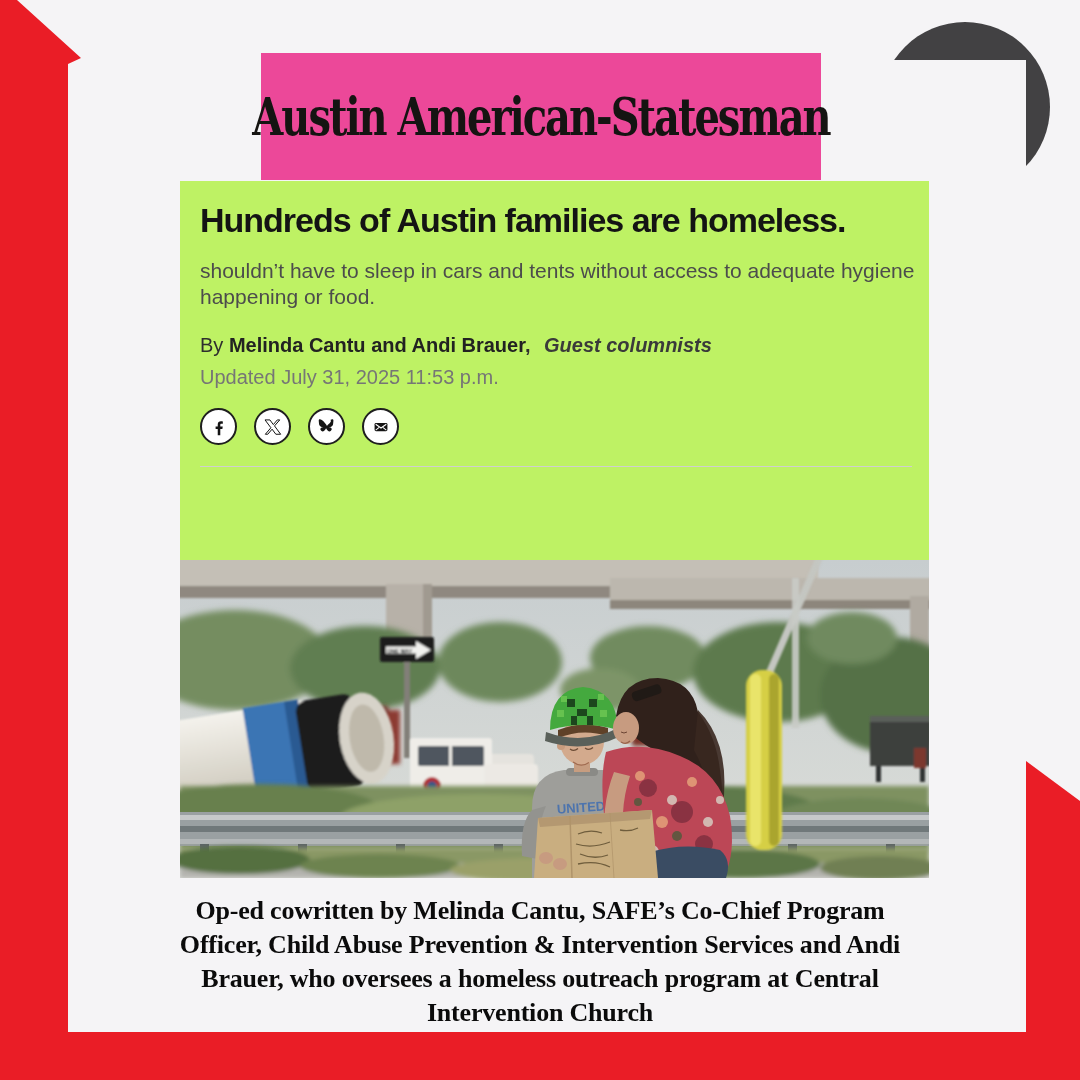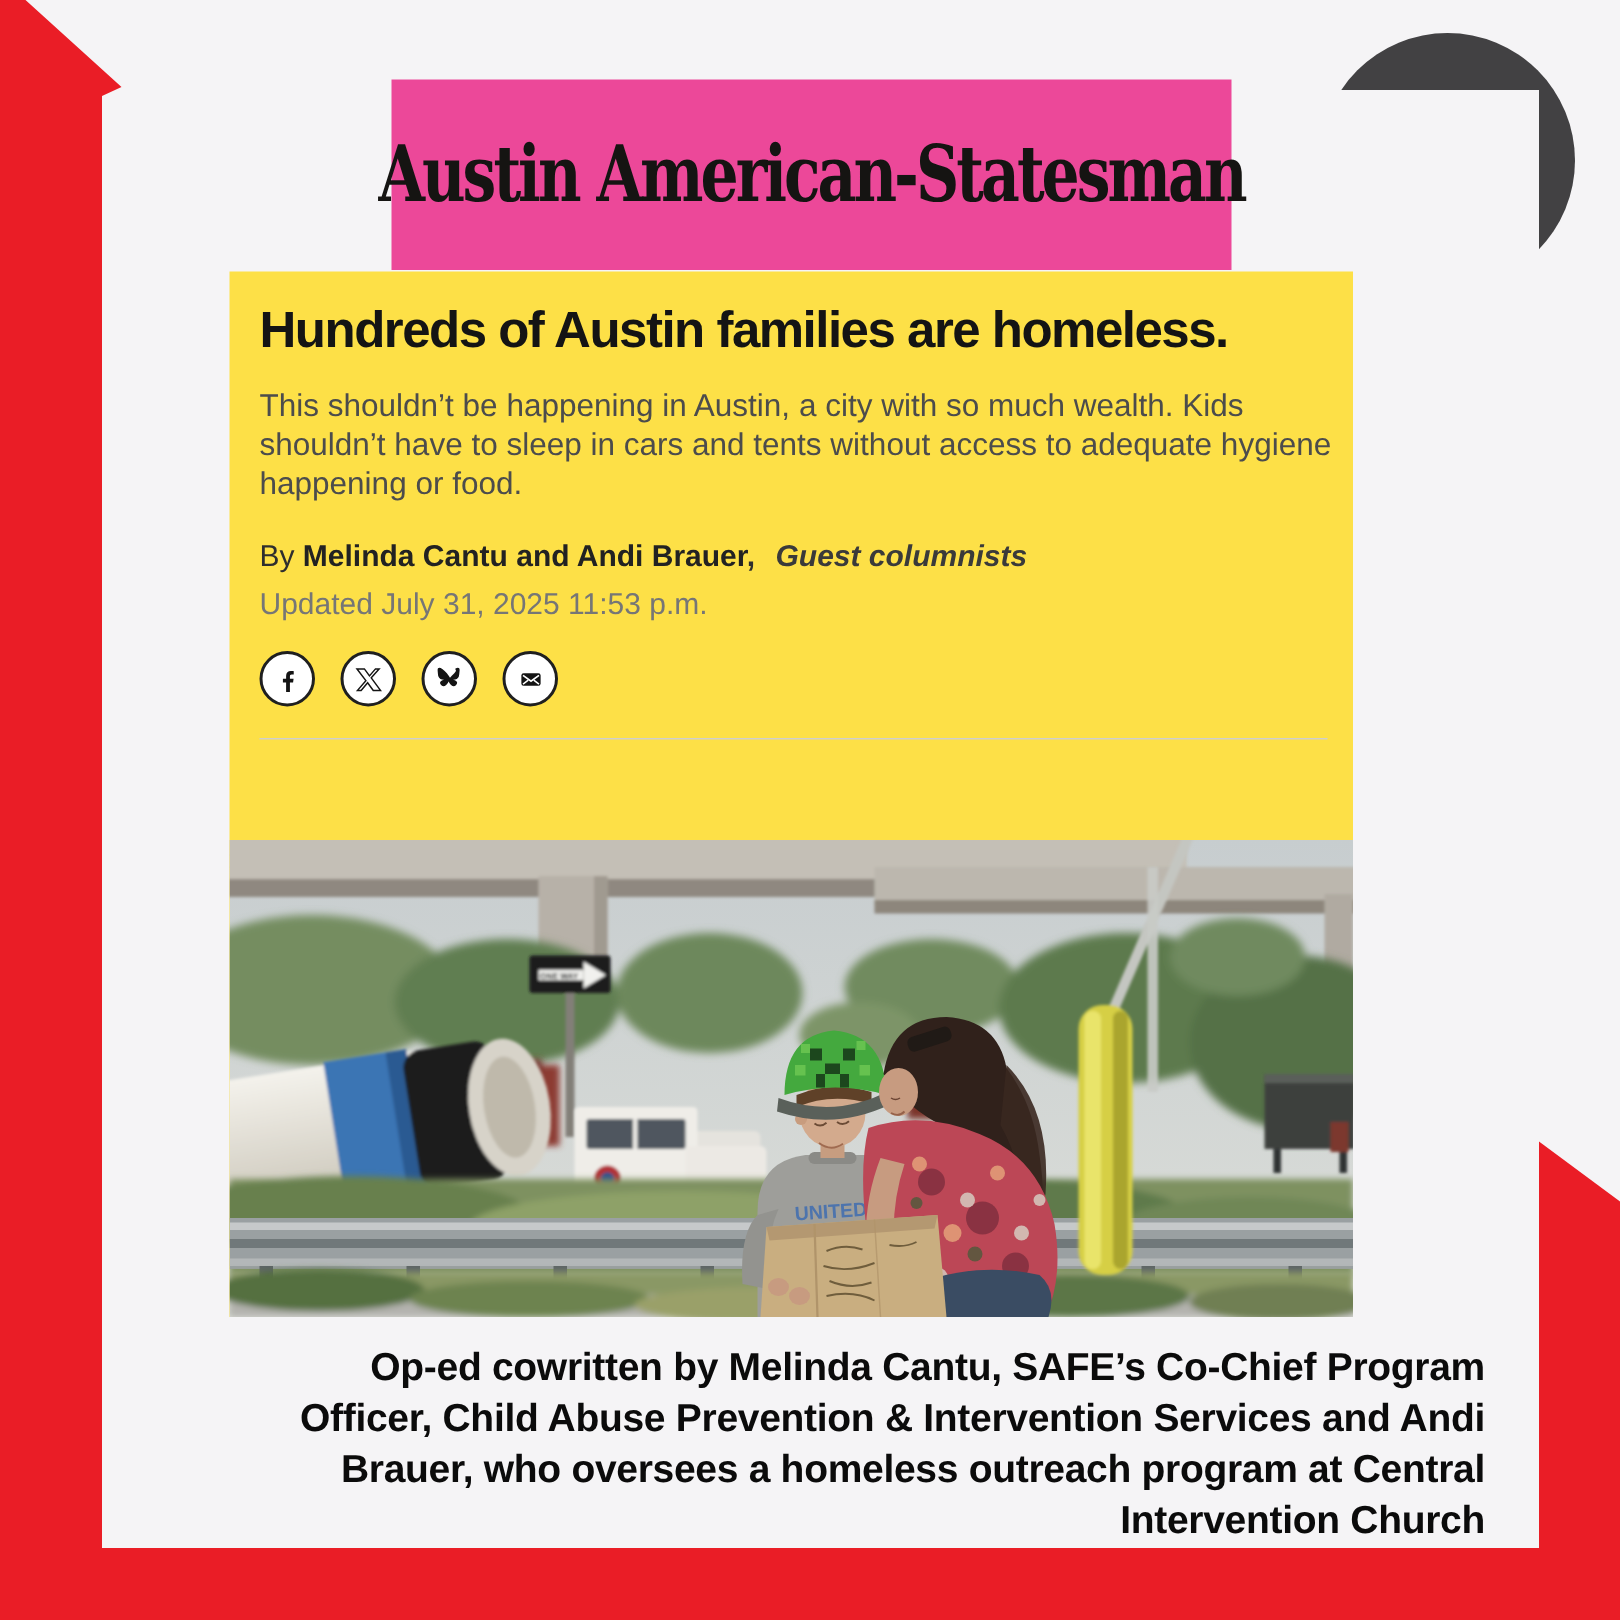--- a/index.html
+++ b/index.html
@@ -12,22 +12,22 @@
   .masthead{
     position:absolute;left:261px;top:53px;width:560px;height:127px;
     background:#ec4899;display:flex;align-items:center;justify-content:center;z-index:1;
   }
   .masthead-text{
     font-family:"DejaVu Serif","Liberation Serif",serif;
     font-weight:700;font-size:40px;letter-spacing:-2px;color:#151412;
     transform:scaleY(1.30);white-space:nowrap;
   }
   .card{
-    position:absolute;left:153px;top:181px;width:749px;height:697px;
-    background:#fde047;z-index:1;
+    position:absolute;left:180px;top:181px;width:749px;height:697px;
+    background:#bef264;z-index:1;
   }
   .card-inner{padding:18px 16px 0 20px;}
   .headline{font-size:34px;line-height:43px;font-weight:700;letter-spacing:-1px;color:#141414;}
   .headline span{display:block;white-space:nowrap;}
   .standfirst{margin-top:16px;font-size:21px;line-height:26px;color:#4C4C4C;}
   .standfirst span{display:block;white-space:nowrap;}
   .byline{margin-top:24px;font-size:20px;color:#2E2E2E;}
   .byline .authors{font-weight:700;color:#222;text-align:center;}
   .byline .sep{font-weight:700;margin-right:8px;}
   .byline .role{font-style:italic;color:#3A3A3A;font-weight:bold;}
@@ -35,22 +35,22 @@
   .share-row{margin-top:19px;display:flex;gap:17px;}
   .share-btn{
     width:37px;height:37px;border:2px solid #1F1F1F;border-radius:50%;
     background:#fff;display:flex;align-items:center;justify-content:center;
     box-sizing:border-box;padding:0;cursor:pointer;
   }
   .divider{margin-top:21px;height:1px;background:#CFCFCF;width:712px;}
   .photo{position:absolute;left:0;bottom:0;width:749px;height:318px;overflow:hidden;}
   .caption{
     position:absolute;left:90px;top:894px;width:900px;z-index:1;
-    text-align:right;font-weight:700;font-size:26px;line-height:34px;
-    color:#0B0B0B;letter-spacing:-0.2px;
+    text-align:center;font-weight:700;font-size:26px;line-height:34px;
+    color:#0B0B0B;letter-spacing:-0.2px;font-family:Liberation Serif, serif;
   }
   .caption span{display:block;white-space:nowrap;}
 </style>
 </head>
 <body>
 
 <svg class="frame-svg" width="1080" height="1080" viewBox="0 0 1080 1080">
   <polygon points="0,0 17,0 81,58 68,64 68,1080 0,1080" fill="#EA1D26"></polygon>
   <rect x="0" y="1032" width="1080" height="48" fill="#EA1D26"></rect>
   <polygon points="1026,761 1080,801 1080,1032 1026,1032" fill="#EA1D26"></polygon>
@@ -61,21 +61,20 @@
 <div class="masthead">
   <div class="masthead-text">Austin American-Statesman</div>
 </div>
 
 <div class="card">
   <div class="card-inner">
     <div class="headline">
       <span>Hundreds of Austin families are homeless.</span>
     </div>
     <div class="standfirst">
-      <span>This shouldn’t be happening in Austin, a city with so much wealth. Kids</span>
       <span>shouldn’t have to sleep in cars and tents without access to adequate hygiene</span>
       <span>happening or food.</span>
     </div>
     <div class="byline">
       <span>By</span>
       <span class="authors">Melinda Cantu and Andi Brauer</span><span class="sep">,</span>
       <span class="role">Guest columnists</span>
     </div>
     <div class="updated">Updated July 31, 2025 11:53 p.m.</div>
 

